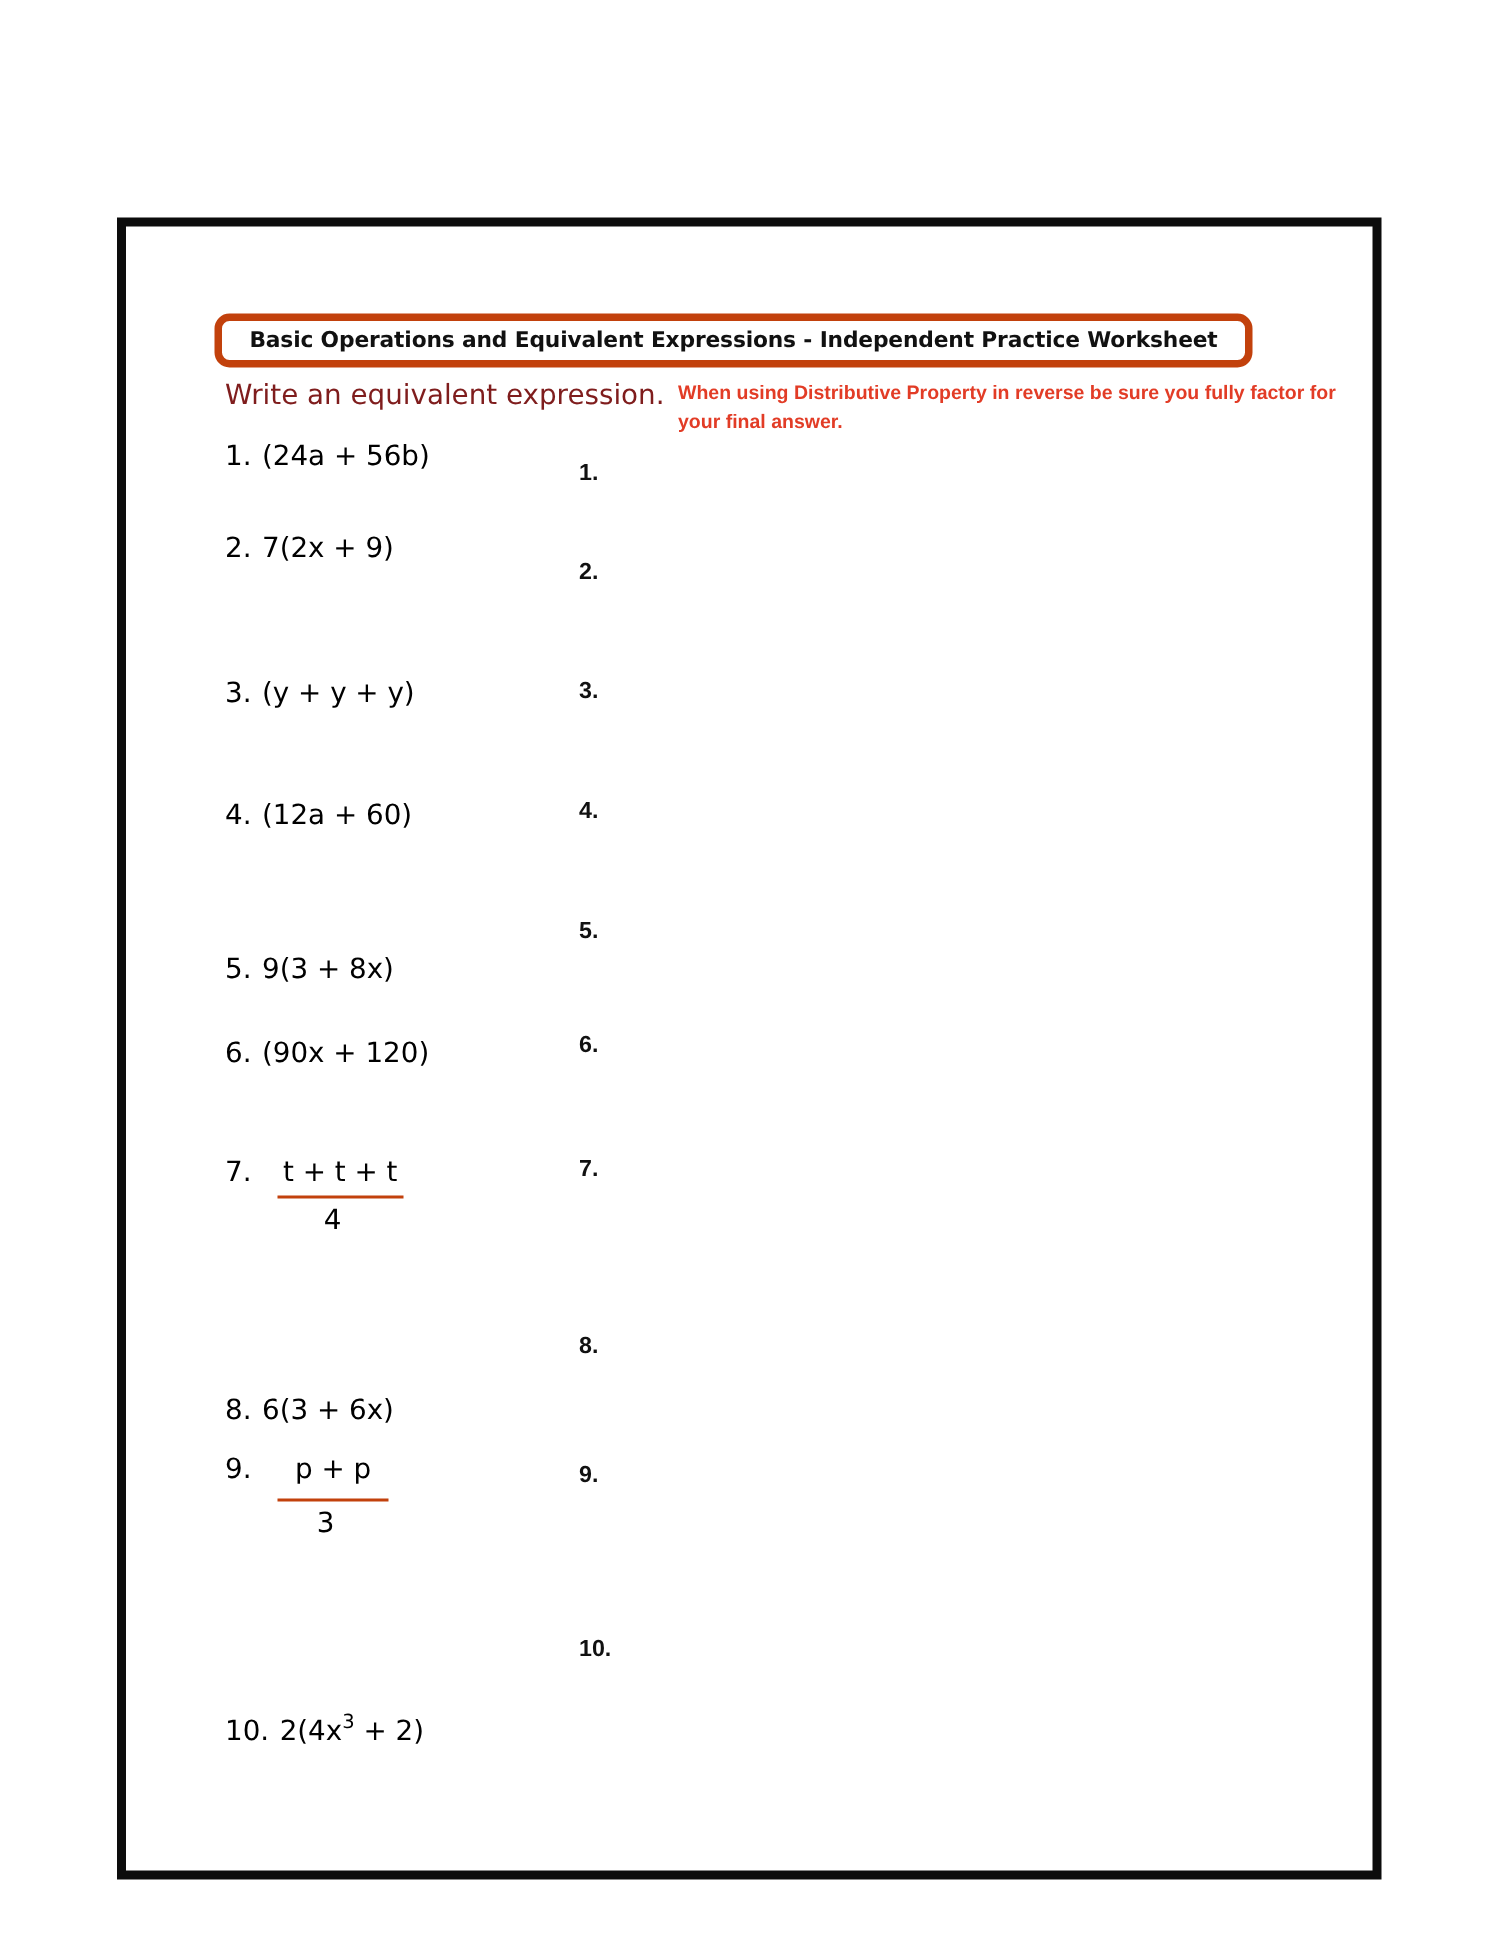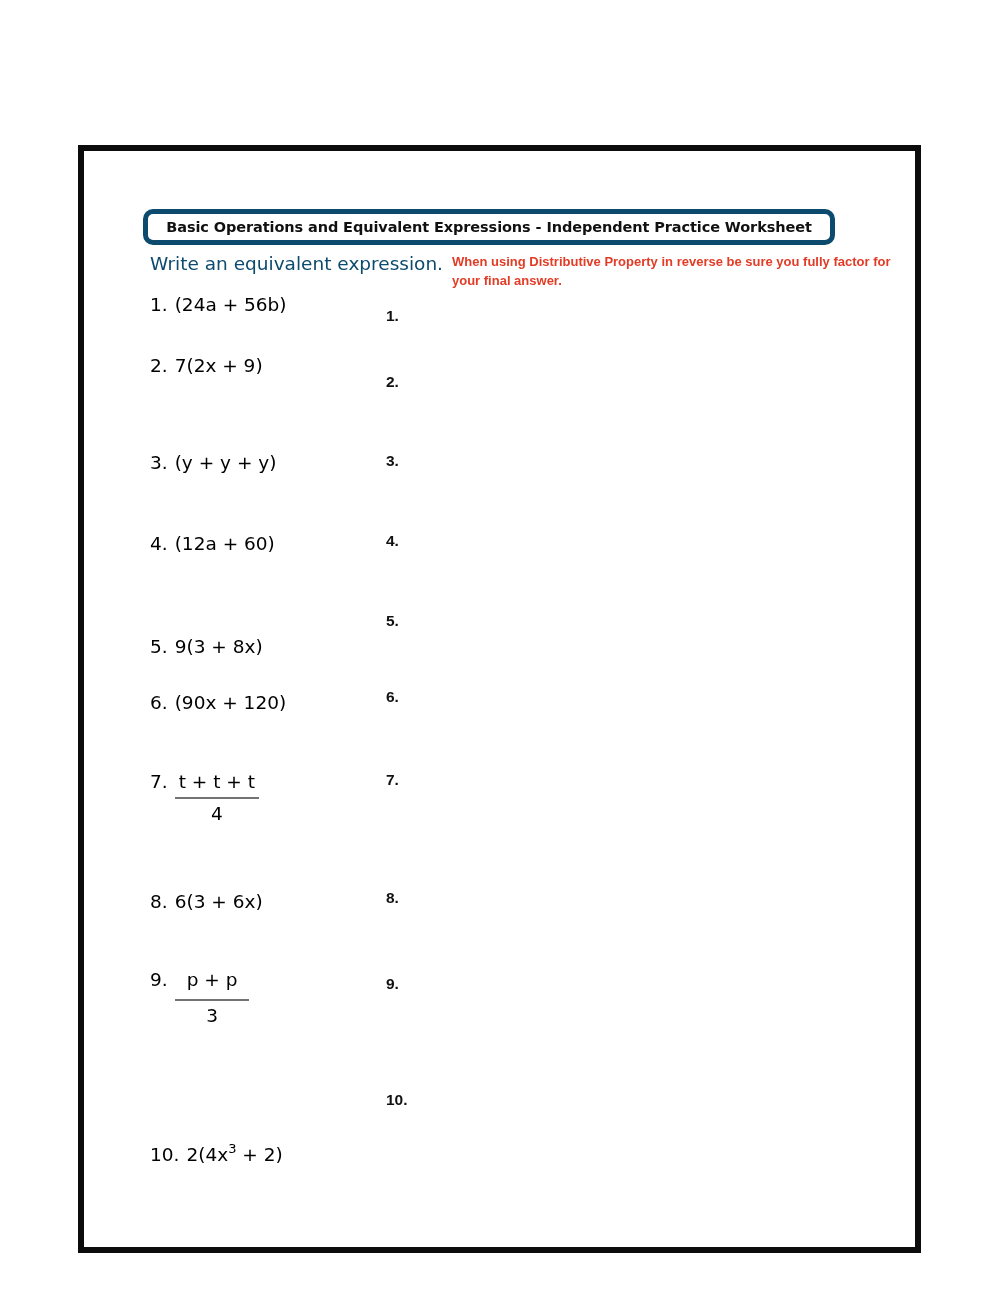--- a/index.html
+++ b/index.html
@@ -23,21 +23,21 @@
     border: 6px solid #0c0c0c;
     box-sizing: border-box;
     background: #ffffff;
   }
   .title-box {
     position: absolute;
     left: 143px;
     top: 209px;
     width: 692px;
     height: 36px;
-    border: 5px solid #0c4a6e;
+    border: 5px solid #c2410c;
     border-radius: 10px;
     box-sizing: border-box;
     display: flex;
     align-items: center;
     justify-content: center;
     background: #ffffff;
   }
   .title-text {
     font-family: "DejaVu Sans", sans-serif;
     font-weight: bold;
@@ -45,21 +45,21 @@
     letter-spacing: -0.1px;
     color: #111111;
     white-space: nowrap;
   }
   .instruction {
     position: absolute;
     left: 150px;
     top: 253px;
     font-size: 18.5px;
     line-height: 1.2;
-    color: #0c4a6e;
+    color: #7f1d1d;
     white-space: nowrap;
   }
   .note {
     position: absolute;
     left: 452px;
     top: 252px;
     width: 452px;
     font-family: "Liberation Sans", sans-serif;
     font-weight: bold;
     font-size: 13px;
@@ -86,22 +86,23 @@
     line-height: 1.2;
     color: #111111;
   }
   .frac {
     display: inline-block;
     vertical-align: top;
     text-align: center;
   }
   .frac .num {
     display: block;
-    border-bottom: 2px solid #737373;
+    border-bottom: 2px solid #c2410c;
     padding: 0 4px 4px 4px;
+    margin-left: 10px;
   }
   .frac.wide .num {
     padding: 0 12px 8px 12px;
   }
   .frac .den {
     display: block;
     padding-top: 4px;
   }
   .sup {
     font-size: 13px;
@@ -143,21 +144,21 @@
 </div>
 
 <div class="problem" style="top:692px">
   <span class="lbl">6.</span><span>(90x + 120)</span>
 </div>
 
 <div class="problem" style="top:771px">
   <span class="lbl">7.</span><span class="frac"><span class="num">t + t + t</span><span class="den">4</span></span>
 </div>
 
-<div class="problem" style="top:891px">
+<div class="problem" style="top:930px">
   <span class="lbl">8.</span><span>6(3 + 6x)</span>
 </div>
 
 <div class="problem" style="top:969px">
   <span class="lbl">9.</span><span class="frac wide"><span class="num">p + p</span><span class="den">3</span></span>
 </div>
 
 <div class="problem" style="top:1144px">
   <span class="lbl">10.</span><span>2(4x</span><span class="sup">3</span><span> + 2)</span>
 </div>

